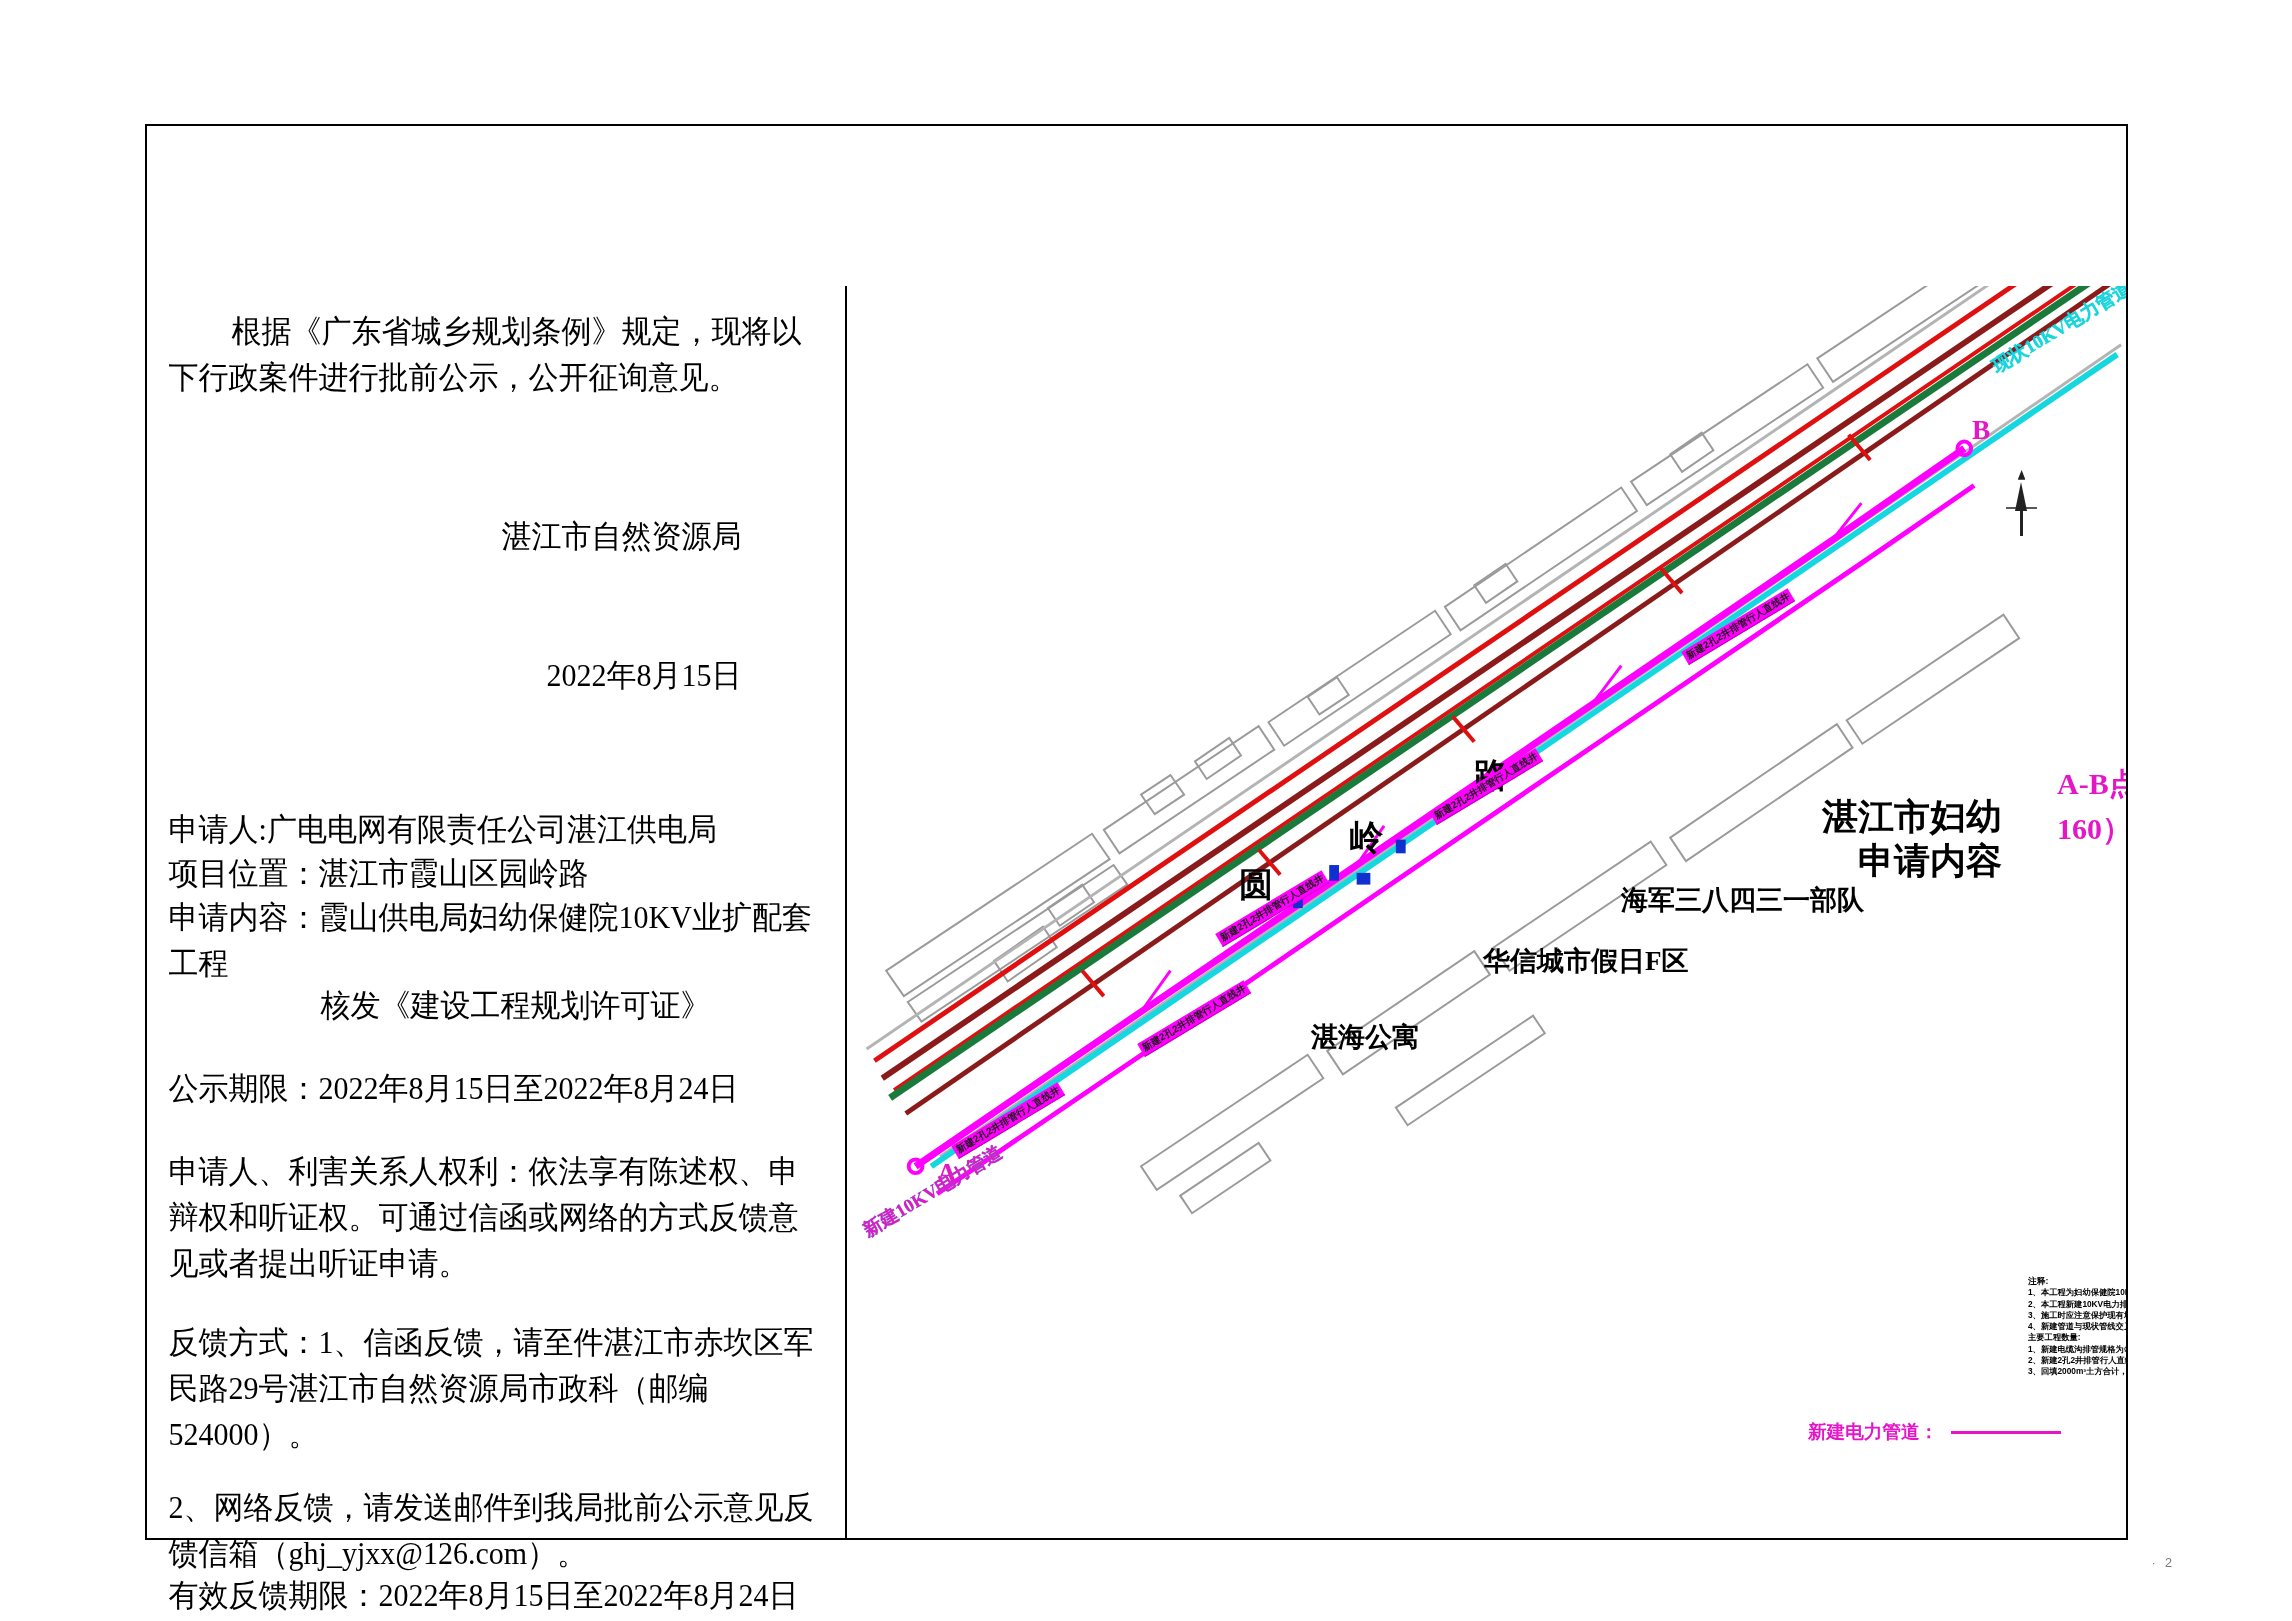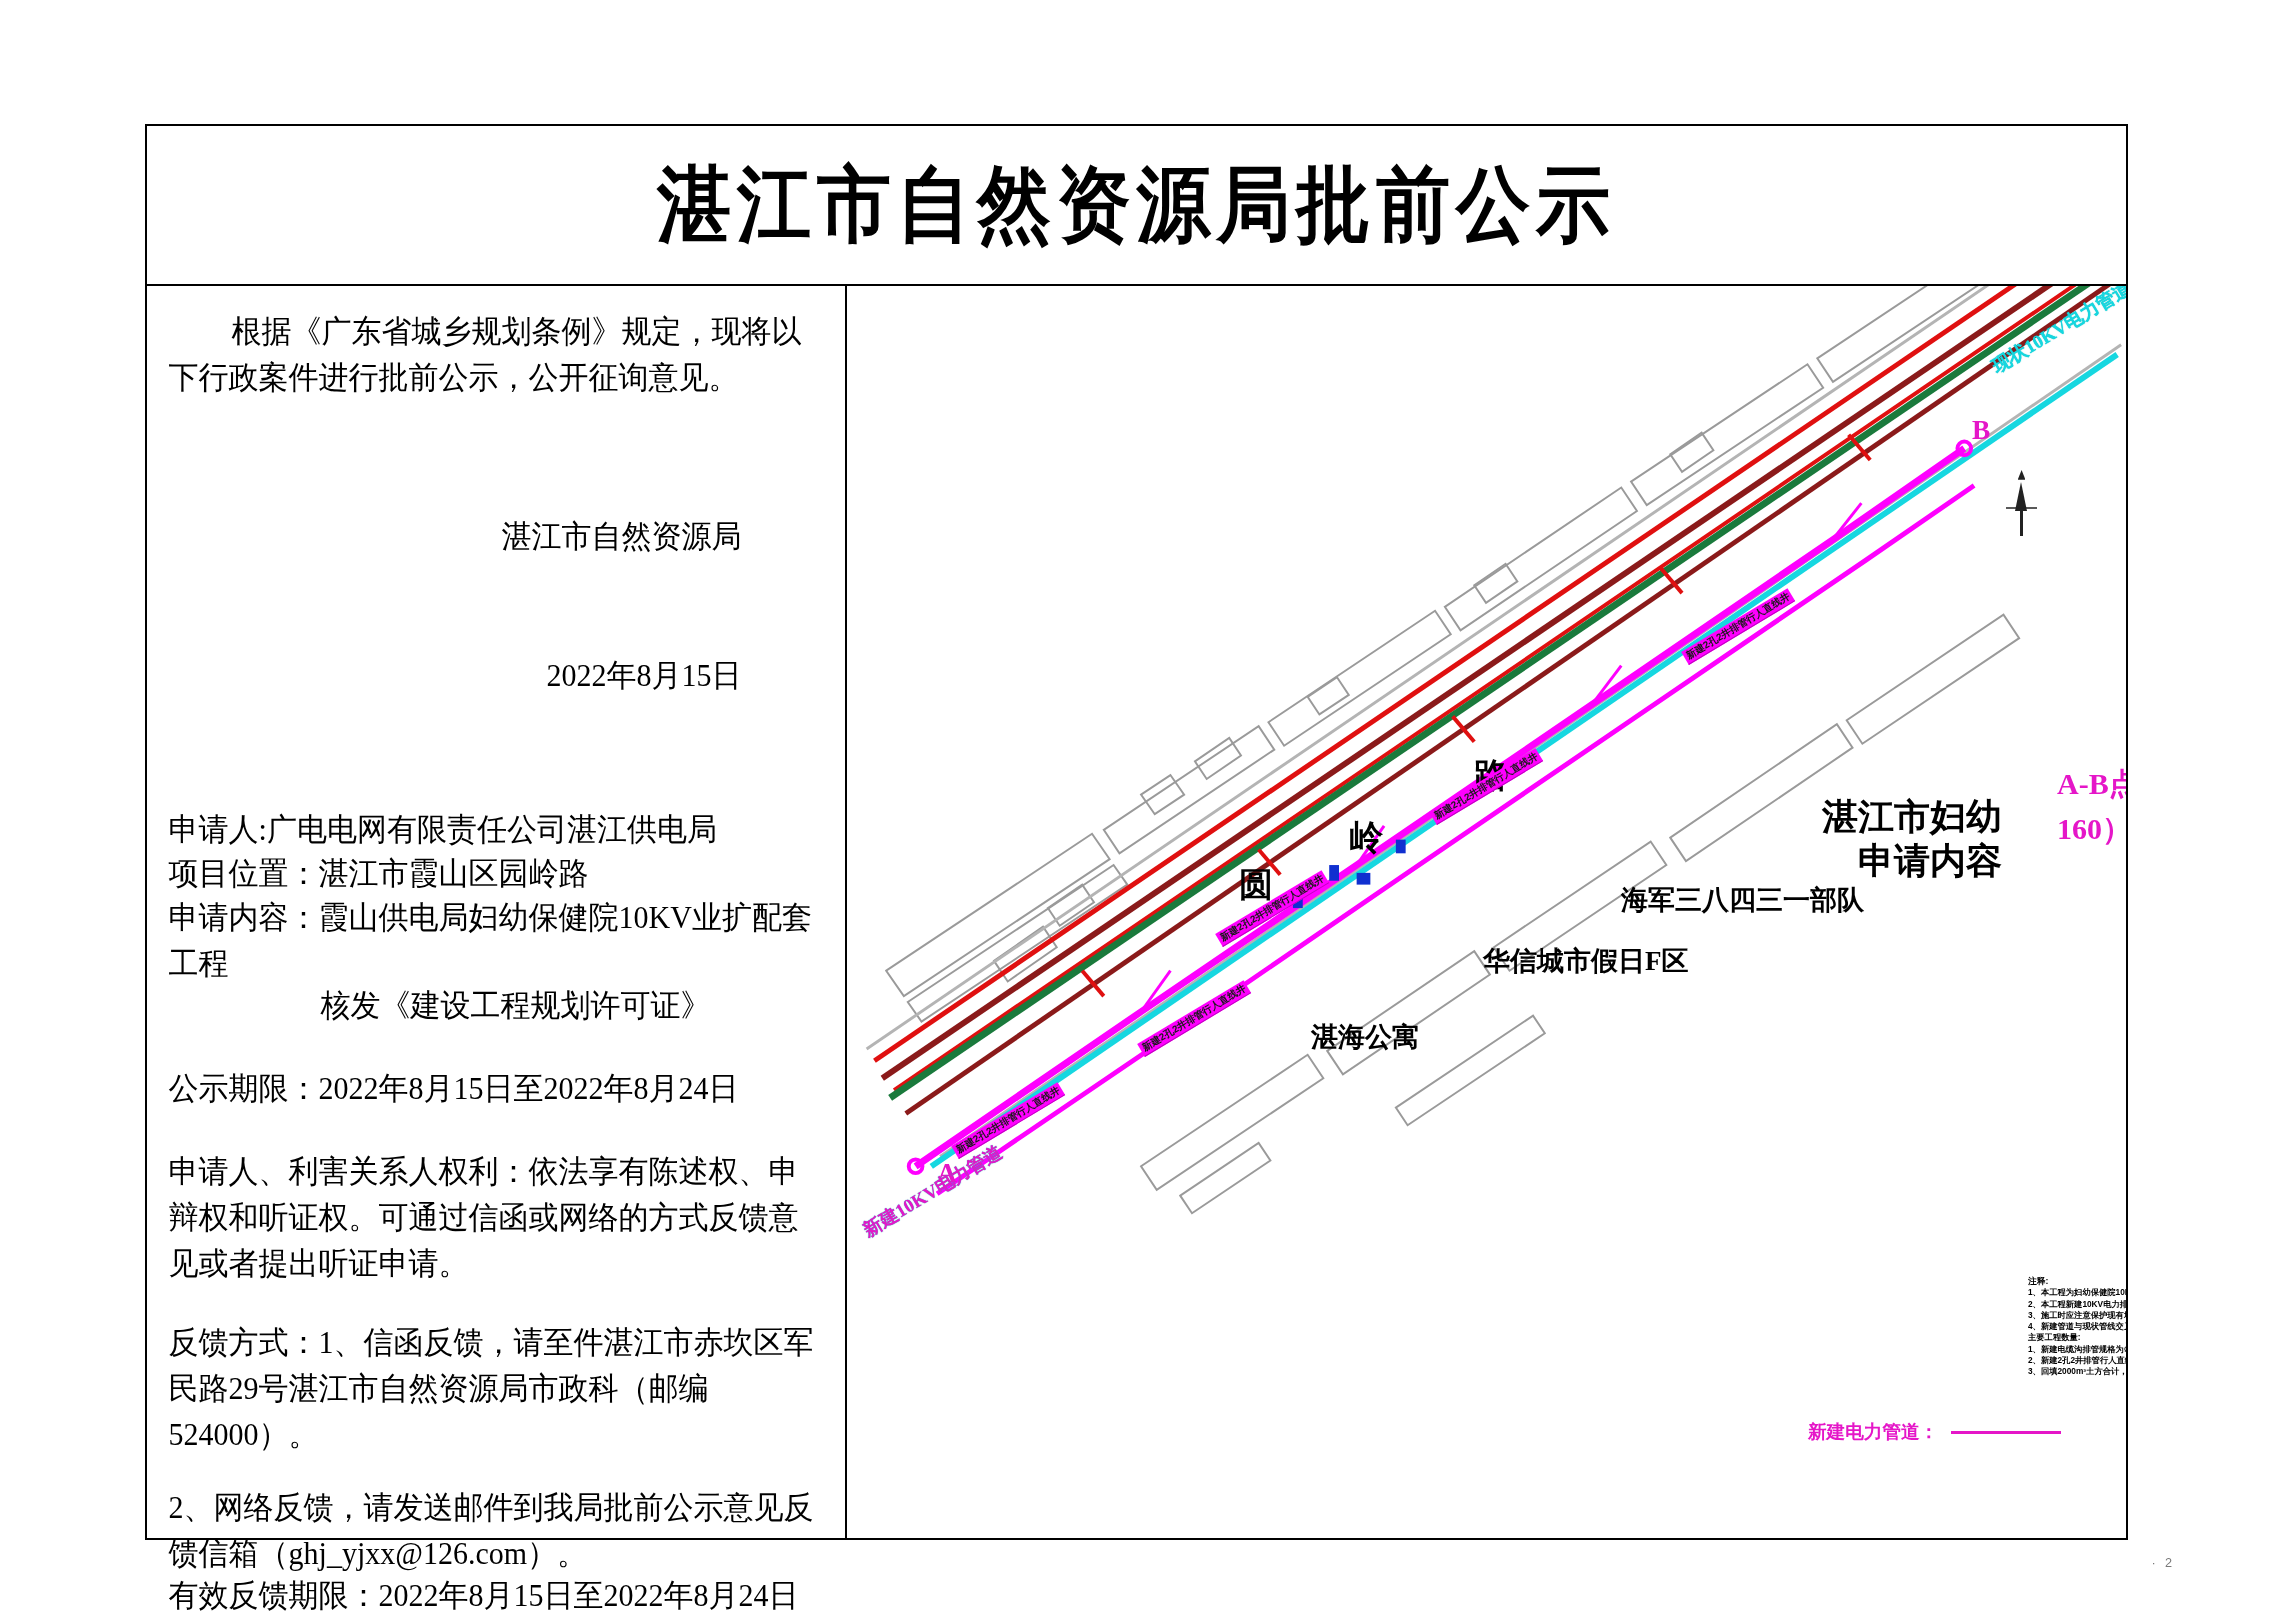--- a/index.html
+++ b/index.html
@@ -158,23 +158,20 @@
   
   .map-svg{position:absolute;left:0;top:0;width:100%;height:100%;}
 </style>
 </head>
 <body>
 
 <div class="page">
 
   <div class="doc-frame">
 
-    <div class="title-band">
-      <div class="doc-title">湛江市自然资源局批前公示</div>
-    </div>
 
     <div class="body-row">
 
       <div class="col-left">
 
         <div class="txt p-intro">根据《广东省城乡规划条例》规定，现将以下行政案件进行批前公示，公开征询意见。</div>
 
         <div class="txt sign">
           <div>湛江市自然资源局</div>
           <div>2022年8月15日</div>

